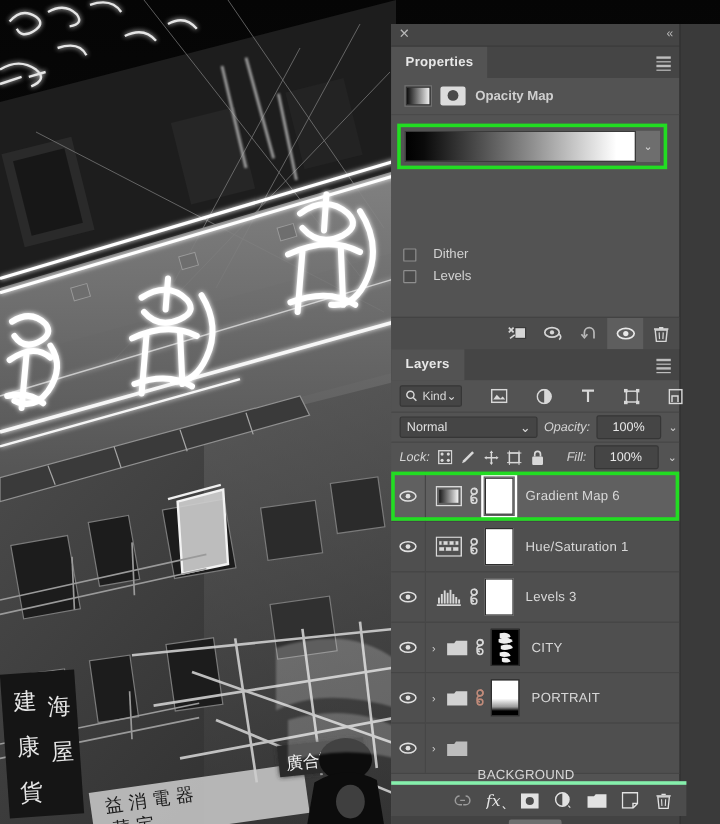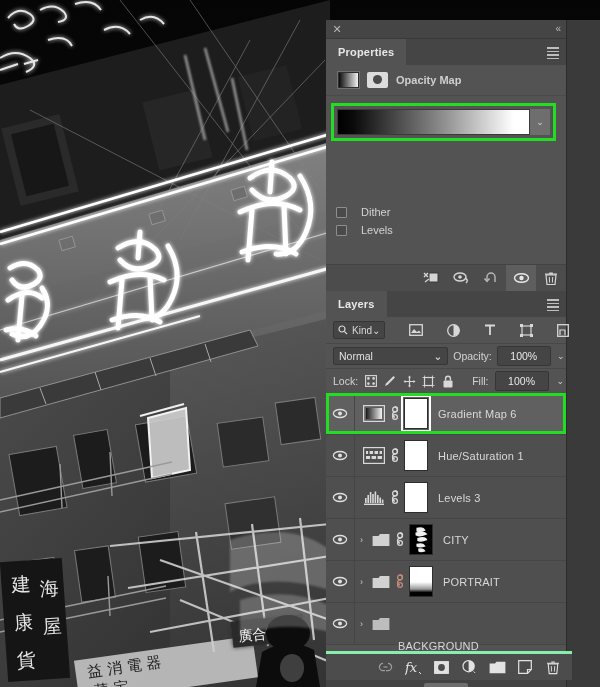--- a/index.html
+++ b/index.html
@@ -90,21 +90,21 @@
     display:flex;align-items:center;padding:0 4px;box-sizing:border-box;font-size:10px;color:#d8d8d8;cursor:pointer;}
   .kind-sel .lbl{flex:1;padding-left:4px;}
   .fic{width:17px;height:17px;display:flex;align-items:center;justify-content:center;cursor:pointer;}
   .pill-toggle{width:11px;height:17px;border-radius:6px;background:#cfcfcf;margin-left:2px;cursor:pointer;}
 
   .blend-row{height:24px;display:flex;align-items:center;padding-left:7px;gap:5px;
     border-bottom:1px solid #484848;}
   .blend-sel{width:143px;height:18px;background:#454545;border:1px solid #363636;border-radius:2px;
     display:flex;align-items:center;padding:0 5px;box-sizing:border-box;font-size:10.5px;color:#e0e0e0;cursor:pointer;}
   .blend-sel .lbl{flex:1;}
-  .mini-lbl{font-size:10.5px;color:#d3d3d3;}
+  .mini-lbl{font-size:10.5px;color:#d3d3d3;font-style:italic;}
   .num-box{height:18px;min-width:36px;background:#454545;border:1px solid #363636;border-radius:2px;
     display:flex;align-items:center;justify-content:center;font-size:10.5px;color:#e8e8e8;padding:0 8px;cursor:text;}
   .stepper{font-size:9px;color:#d0d0d0;width:13px;text-align:center;cursor:pointer;}
 
   .lock-row{height:24px;display:flex;align-items:center;padding-left:7px;gap:6px;}
   .lock-ic{width:15px;height:15px;display:flex;align-items:center;justify-content:center;cursor:pointer;}
 
   
   .layer-list{background:#4f4f4f;}
   .layer{height:41px;display:flex;align-items:center;border-bottom:1px solid #454545;position:relative;}

